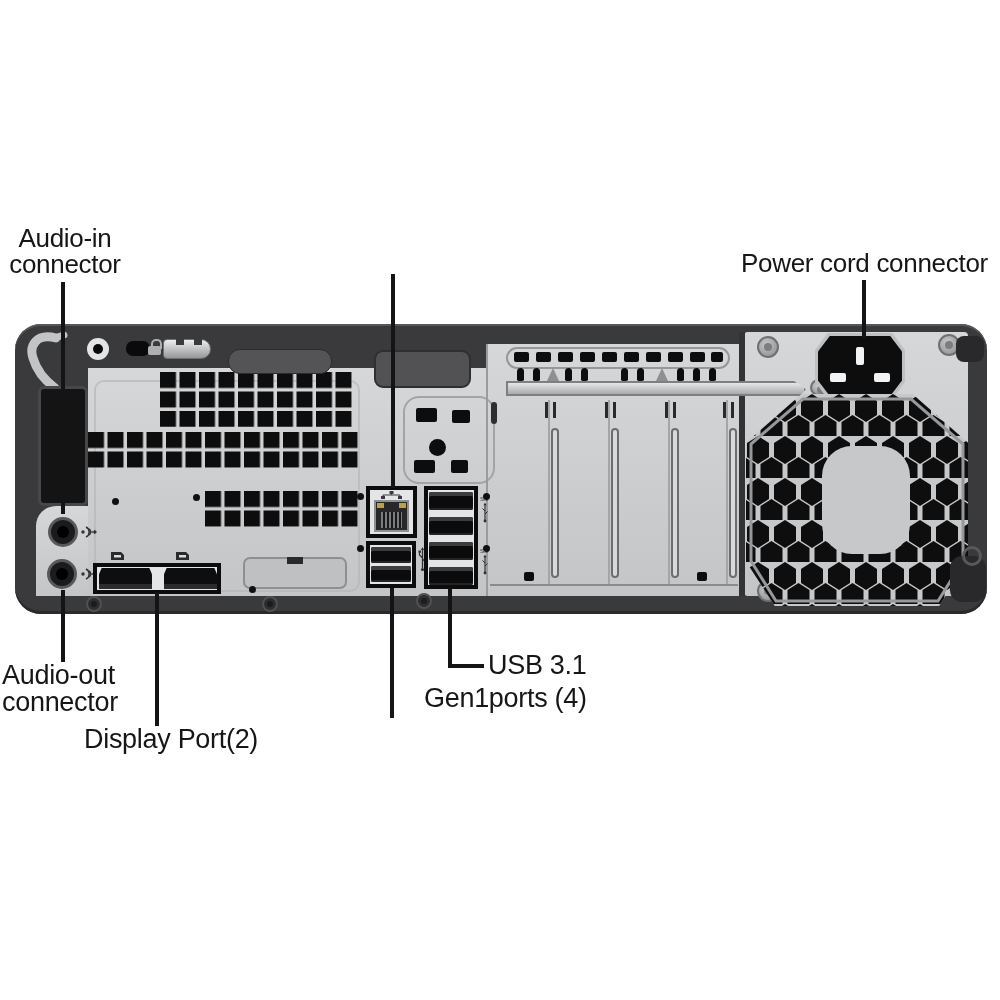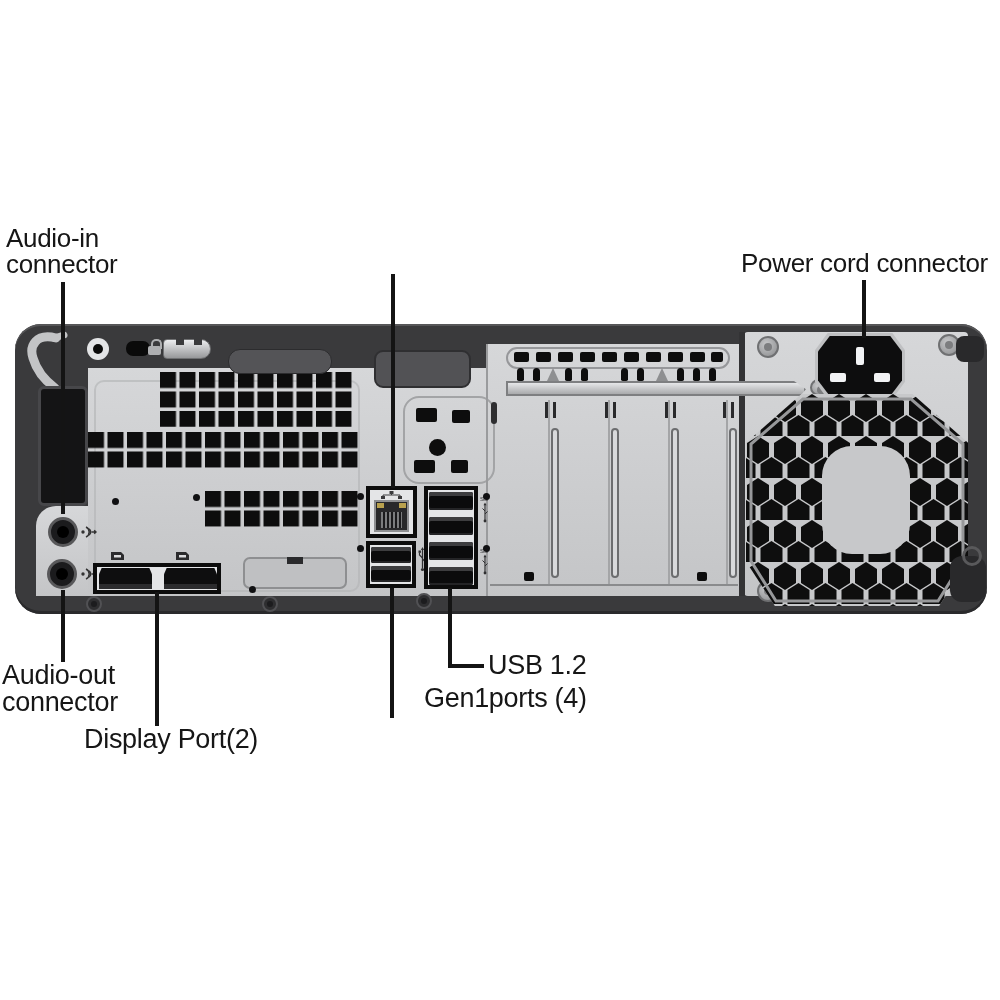--- a/index.html
+++ b/index.html
@@ -271,32 +271,32 @@
 
   <div class="leader" style="left:61px;top:282px;height:232px;"></div>
   <div class="leader" style="left:391px;top:274px;height:214px;"></div>
   <div class="leader" style="left:862px;top:280px;height:58px;"></div>
   <div class="leader" style="left:61px;top:590px;height:72px;"></div>
   <div class="leader" style="left:155px;top:592px;height:134px;"></div>
   <div class="leader" style="left:390px;top:588px;height:130px;"></div>
   <div class="leader" style="left:448px;top:588px;height:80px;"></div>
   <div class="leader-h" style="left:448px;top:664px;width:36px;"></div>
 
-  <div class="lbl" style="left:6px;top:225px;width:118px;text-align:left;">
+  <div class="lbl" style="left:6px;top:225px;width:118px;text-align:center;">
     <div>Audio-in</div>
     <div>connector</div>
   </div>
 
 
   <div class="lbl" style="left:741px;top:250px;width:240px;text-align:center;">Power cord connector</div>
 
   <div class="lbl lbl2" style="left:2px;top:662px;width:112px;text-align:right;">
     <div>Audio-out</div>
     <div>connector</div>
   </div>
 
   <div class="lbl lbl2" style="left:84px;top:726px;width:160px;text-align:center;">Display Port(2)</div>
 
 
-  <div class="lbl lbl2" style="left:488px;top:652px;">USB 1.2</div>
+  <div class="lbl lbl2" style="left:488px;top:652px;">USB 3.1</div>
   <div class="lbl lbl2" style="left:424px;top:679px;margin-top:6px;">Gen1ports (4)</div>
 
 </div>
 
 </body></html>

